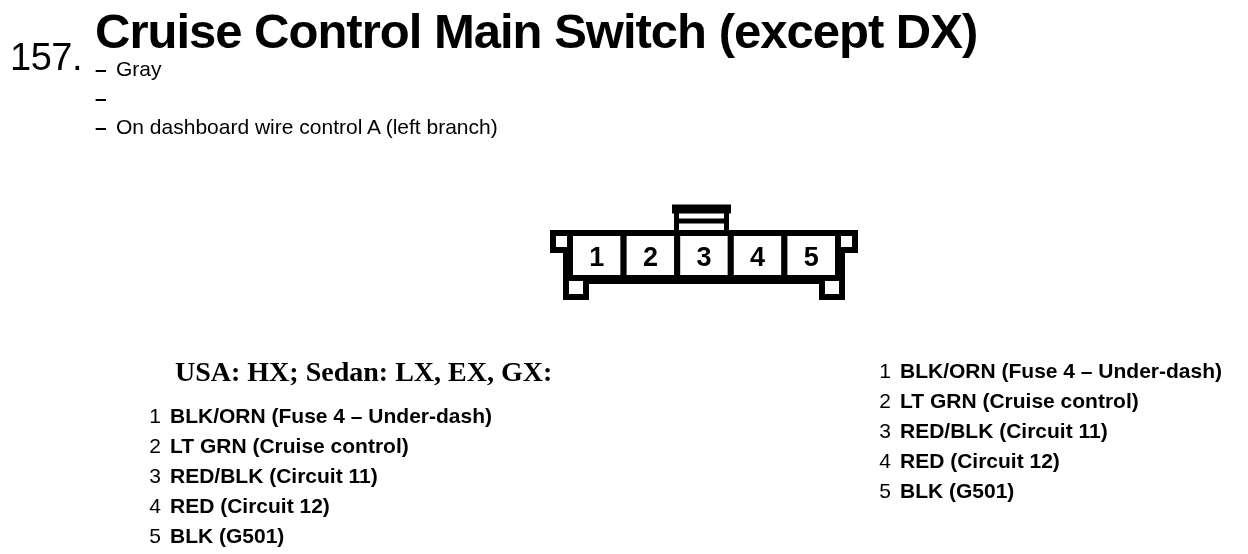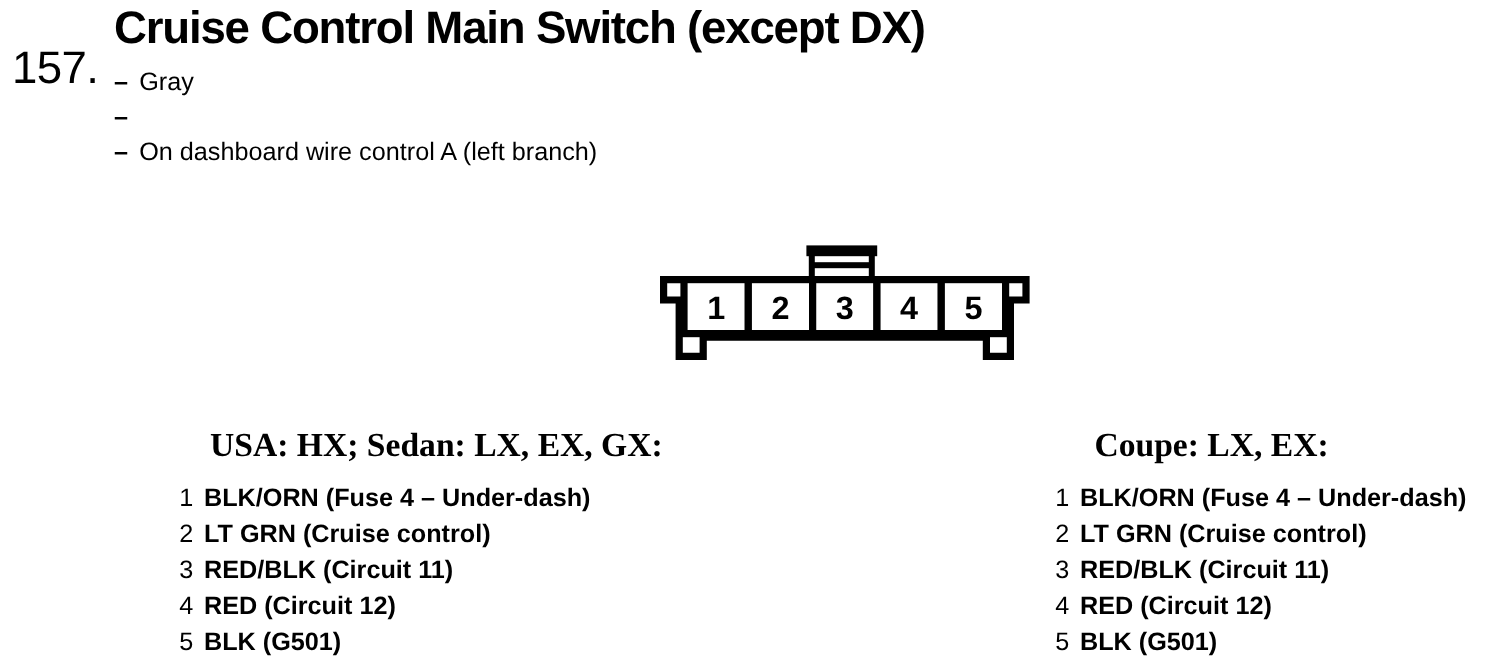--- a/index.html
+++ b/index.html
@@ -20,21 +20,21 @@
 
   
   #section-number {
     left: 10px; top: 3px;
     font-size: 38px; font-weight: normal;
     letter-spacing: -0.5px;
     margin-top: 33px;
   }
   #page-title {
     left: 95px; top: 3px;
-    font-size: 38px; font-weight: bold;
+    font-size: 49px; font-weight: bold;
     letter-spacing: -1px;
     white-space: nowrap;
   }
 
   
   #notes {
     left: 95px; top: 54px;
   }
   .note-line {
     display: flex;
@@ -150,21 +150,20 @@
     <span class="pin-num">4</span>
     <span class="pin-desc">RED (Circuit 12)</span>
   </div>
   <div class="pin-row">
     <span class="pin-num">5</span>
     <span class="pin-desc">BLK (G501)</span>
   </div>
 </div>
 
 <div class="pinout-col" id="pinout-right">
-  <div class="col-heading">Coupe: LX, EX:</div>
   <div class="pin-row">
     <span class="pin-num">1</span>
     <span class="pin-desc">BLK/ORN (Fuse 4 – Under-dash)</span>
   </div>
   <div class="pin-row">
     <span class="pin-num">2</span>
     <span class="pin-desc">LT GRN (Cruise control)</span>
   </div>
   <div class="pin-row">
     <span class="pin-num">3</span>

